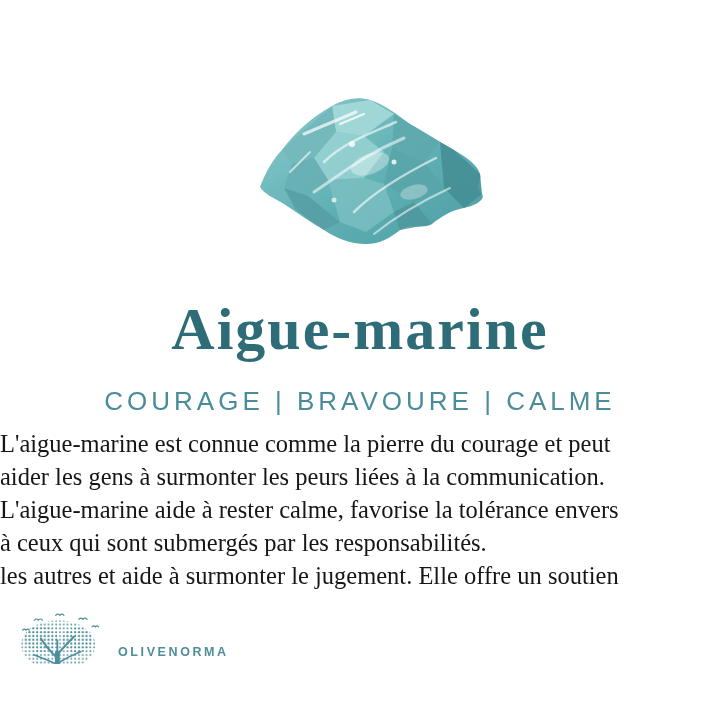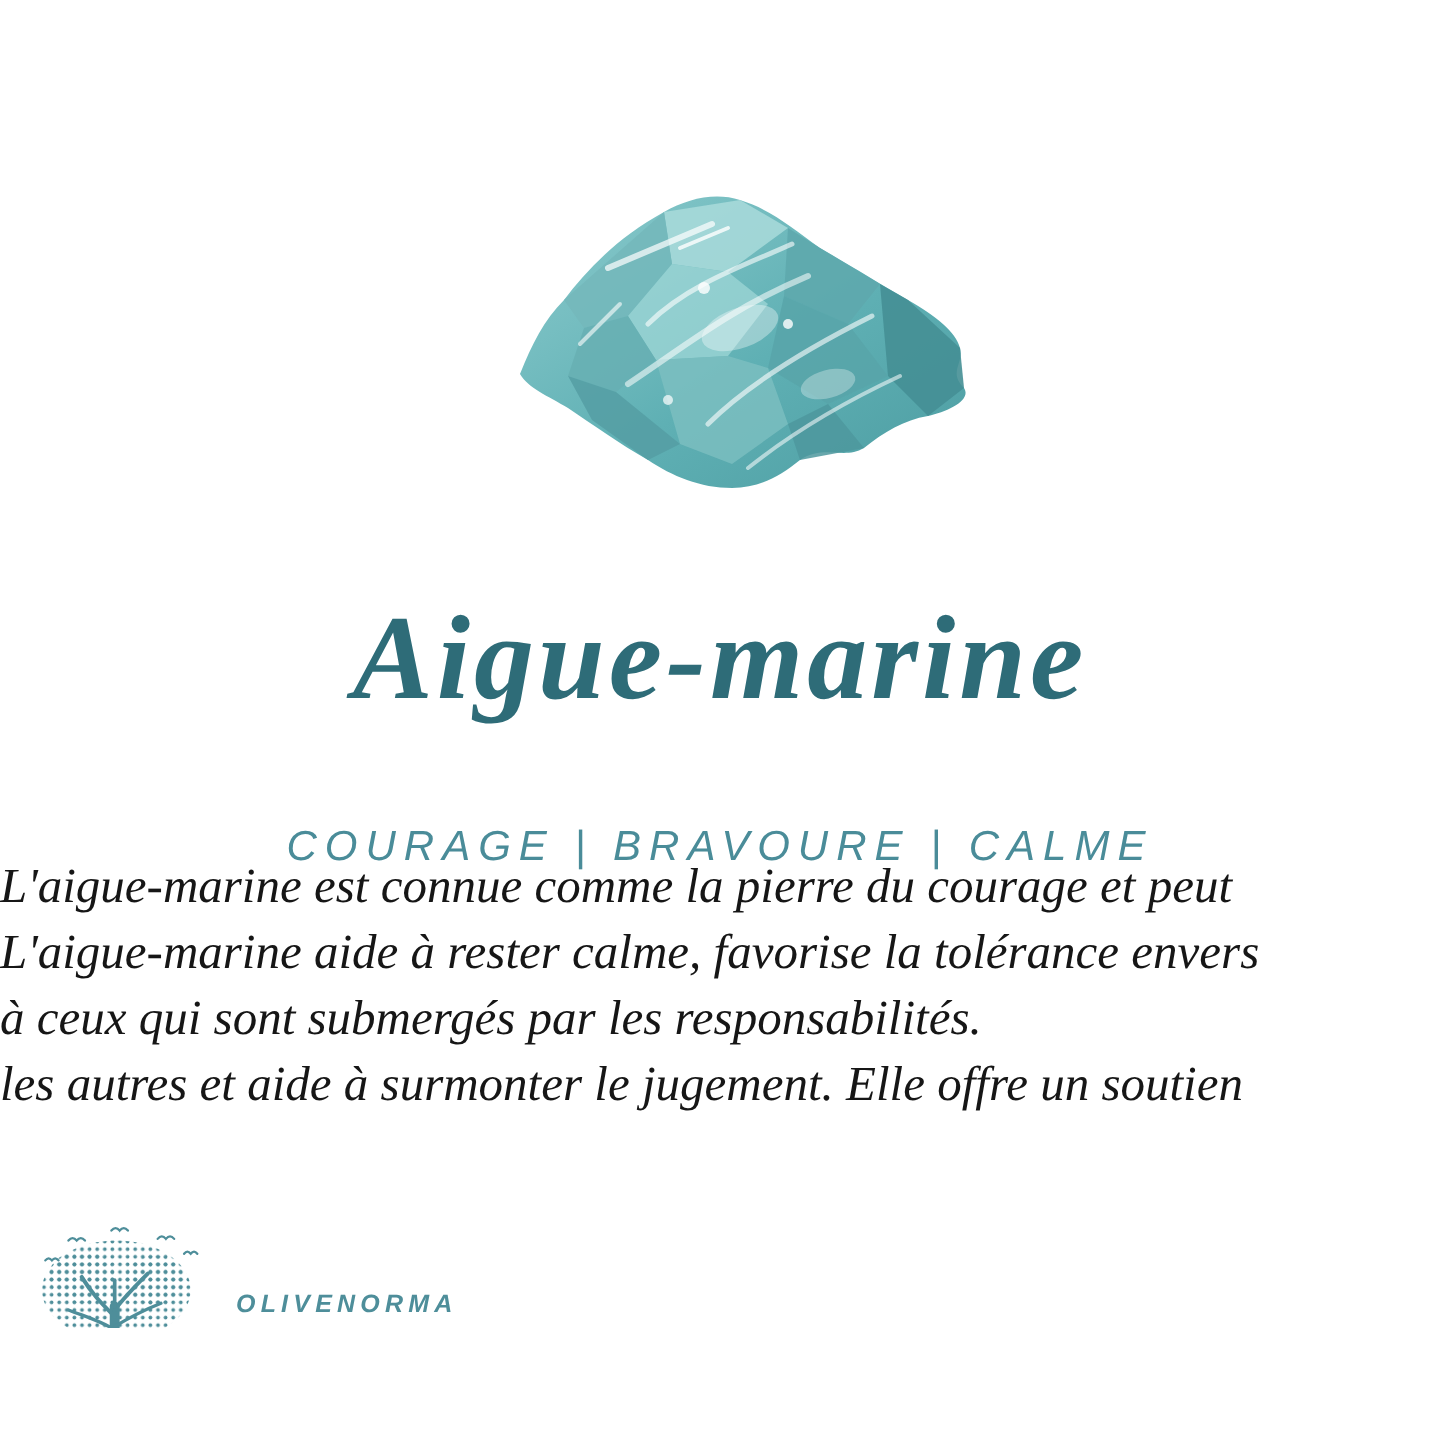--- a/index.html
+++ b/index.html
@@ -3,21 +3,20 @@
 <meta charset="utf-8">
 <style>
   html, body { margin: 0; padding: 0; background: #ffffff; }
   .card {
     position: relative;
     width: 720px;
     height: 664px;
     background: #ffffff;
     overflow: hidden;
     font-family: "Liberation Serif", serif;
-    font-style: italic;
   }
   .crystal-wrap {
     position: absolute;
     left: 243px;
     top: 92px;
     width: 252px;
     height: 160px;
   }
   .page-title {
     position: absolute;
@@ -31,24 +30,23 @@
     letter-spacing: 2px;
     color: #2e6c78;
   }
   .subtitle {
     position: absolute;
     left: 0; right: 0;
     top: 386px;
     text-align: center;
     font-family: "Liberation Sans", sans-serif;
     font-weight: 400;
-    font-size: 21px;
+    font-size: 26px;
     letter-spacing: 4px;
     color: #4a8c99;
-    margin-top: 26px;
   }
   .paragraph {
     position: absolute;
     left: 0; right: 0;
     top: 427px;
     text-align: left;
     font-family: "Liberation Serif", serif;
     font-size: 24.5px;
     line-height: 33px;
     color: #161616;
@@ -116,20 +114,21 @@
       <circle cx="90" cy="108" r="2.5" fill="#ffffff" opacity="0.7"></circle>
     </svg>
   </div>
 
   <div class="page-title">Aigue-marine</div>
 
   <div class="subtitle">COURAGE | BRAVOURE | CALME</div>
 
   <div class="paragraph">
     <div class="line">L'aigue-marine est connue comme la pierre du courage et peut</div>
+    <div class="line">aider les gens à surmonter les peurs liées à la communication.</div>
     <div class="line">L'aigue-marine aide à rester calme, favorise la tolérance envers</div>
     <div class="line">à ceux qui sont submergés par les responsabilités.</div>
     <div class="line">les autres et aide à surmonter le jugement. Elle offre un soutien</div>
   </div>
 
   <div class="logo">
     <svg width="118" height="76" viewBox="0 0 120 92">
       <defs>
         <pattern id="stipple" width="4.6" height="4.6" patternUnits="userSpaceOnUse">
           <circle cx="1.4" cy="1.4" r="1.15" fill="#4e8e9a"></circle>

